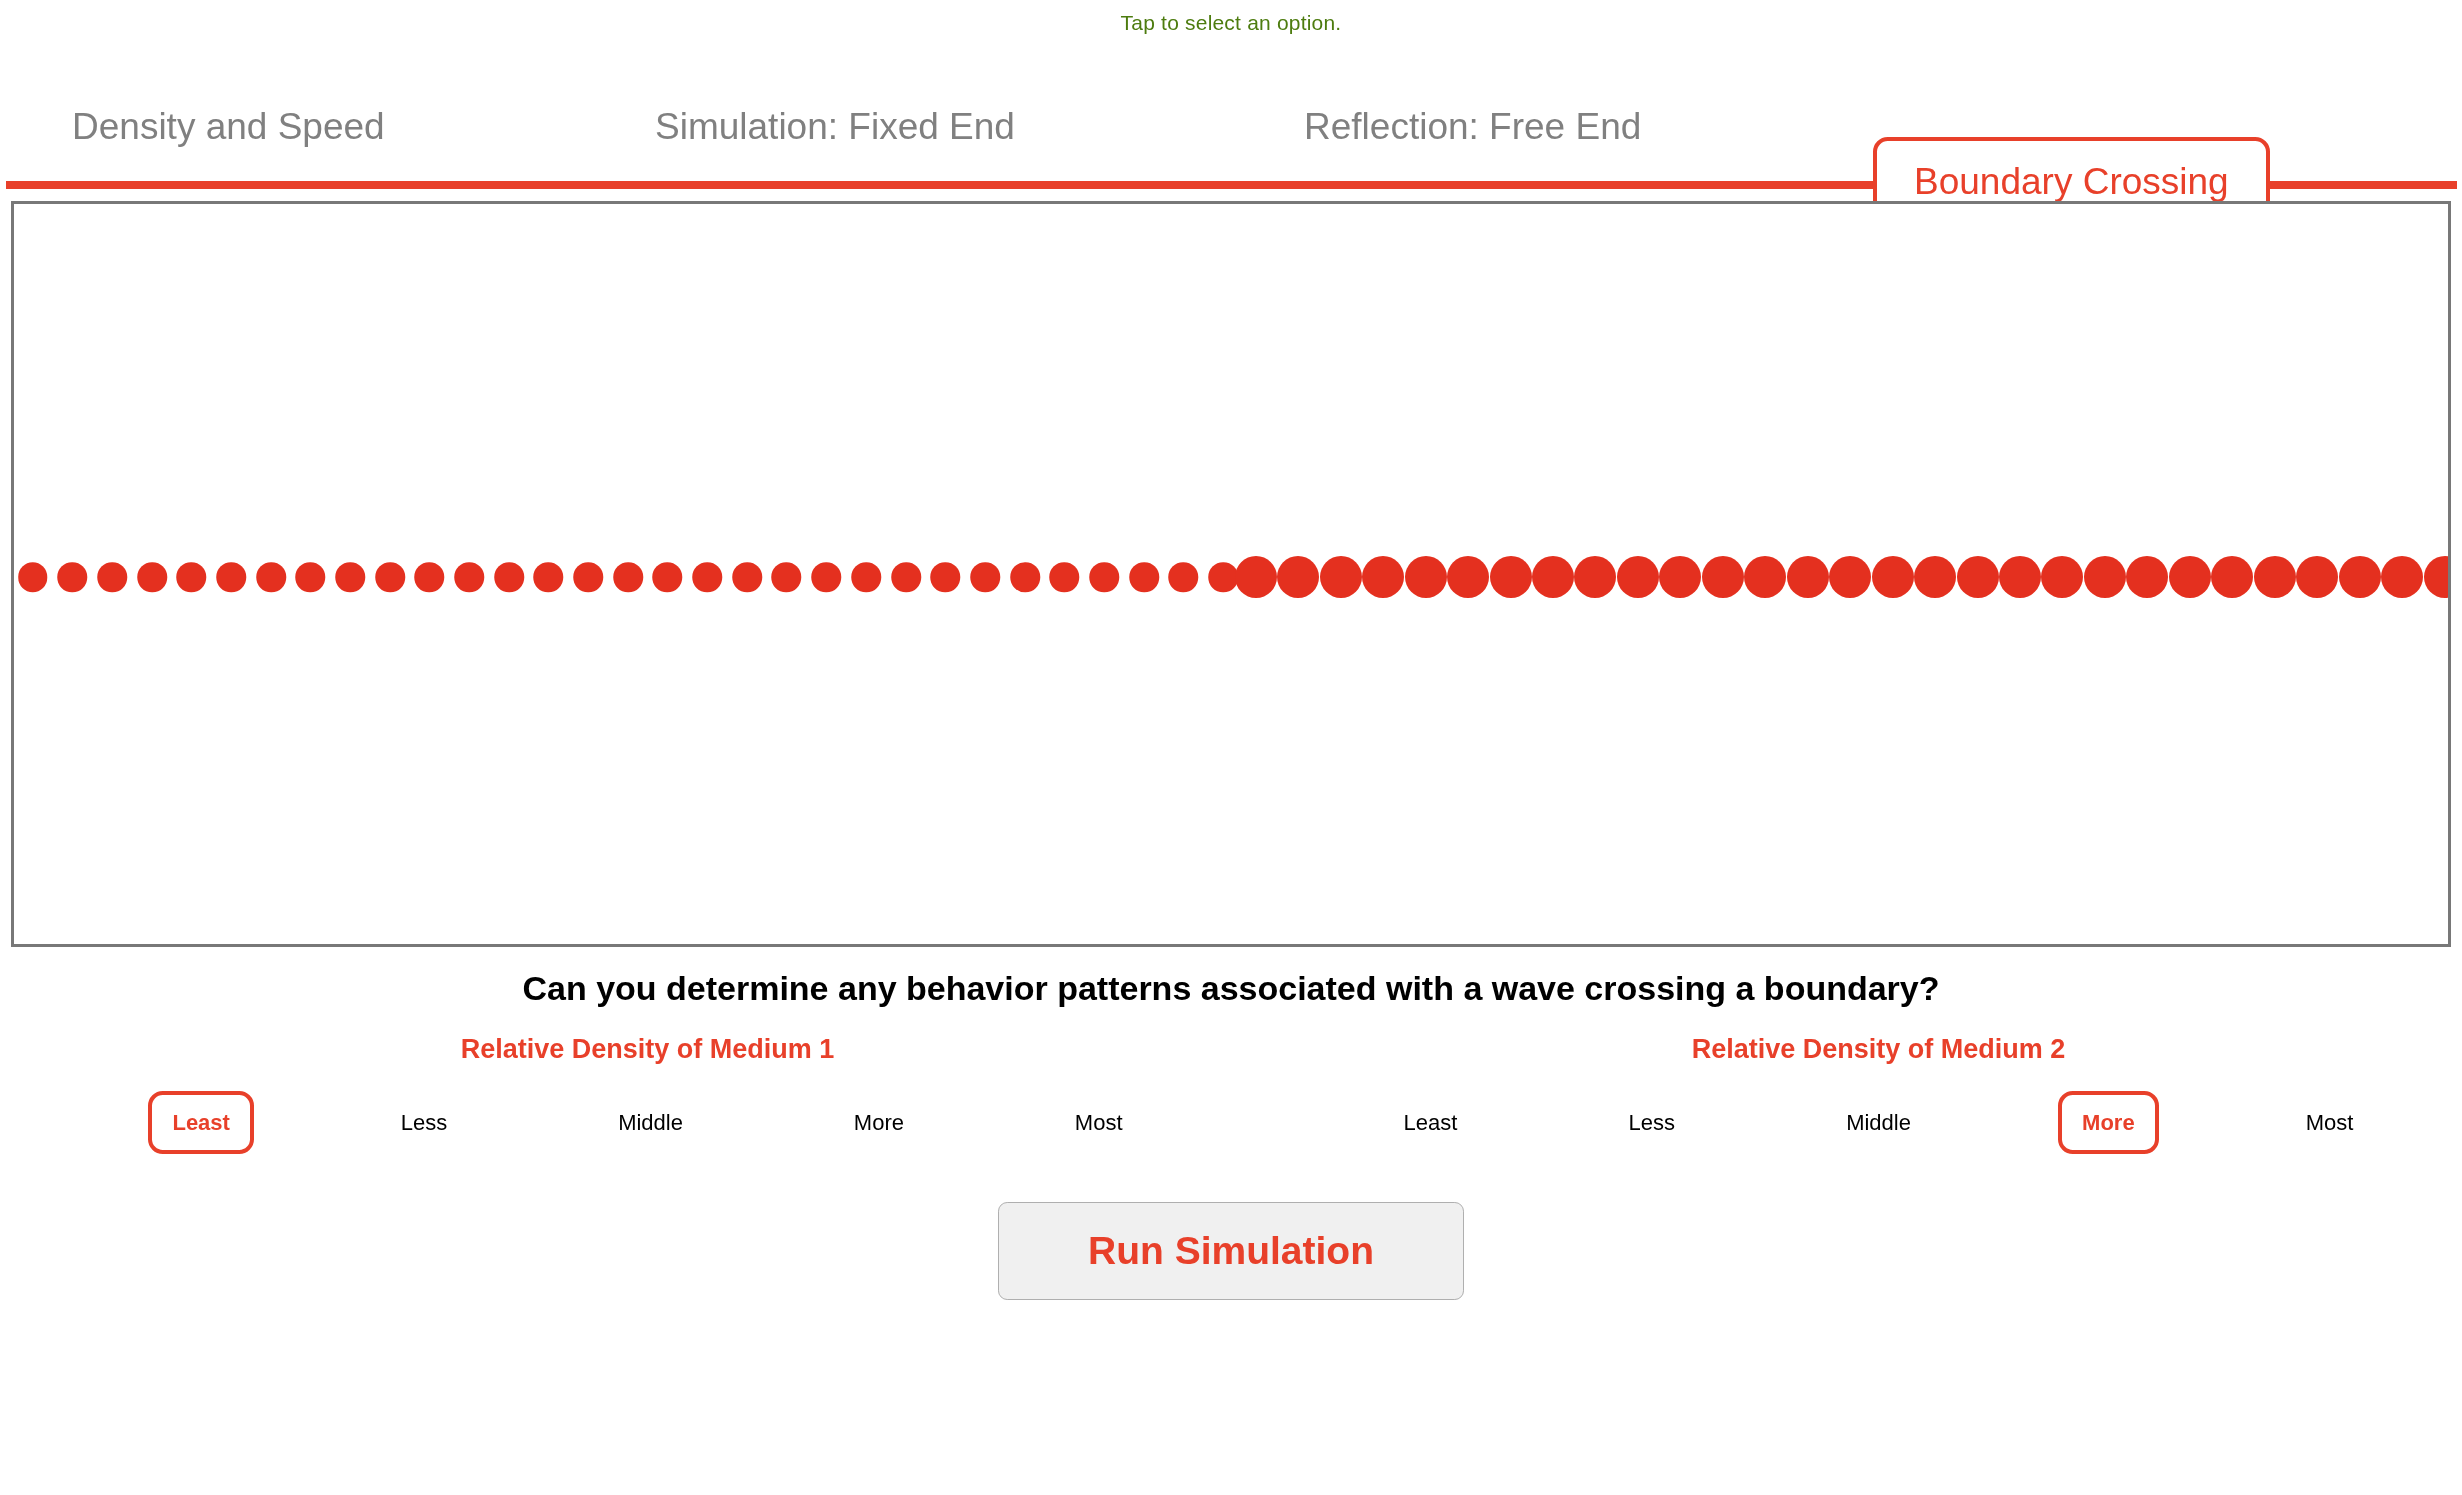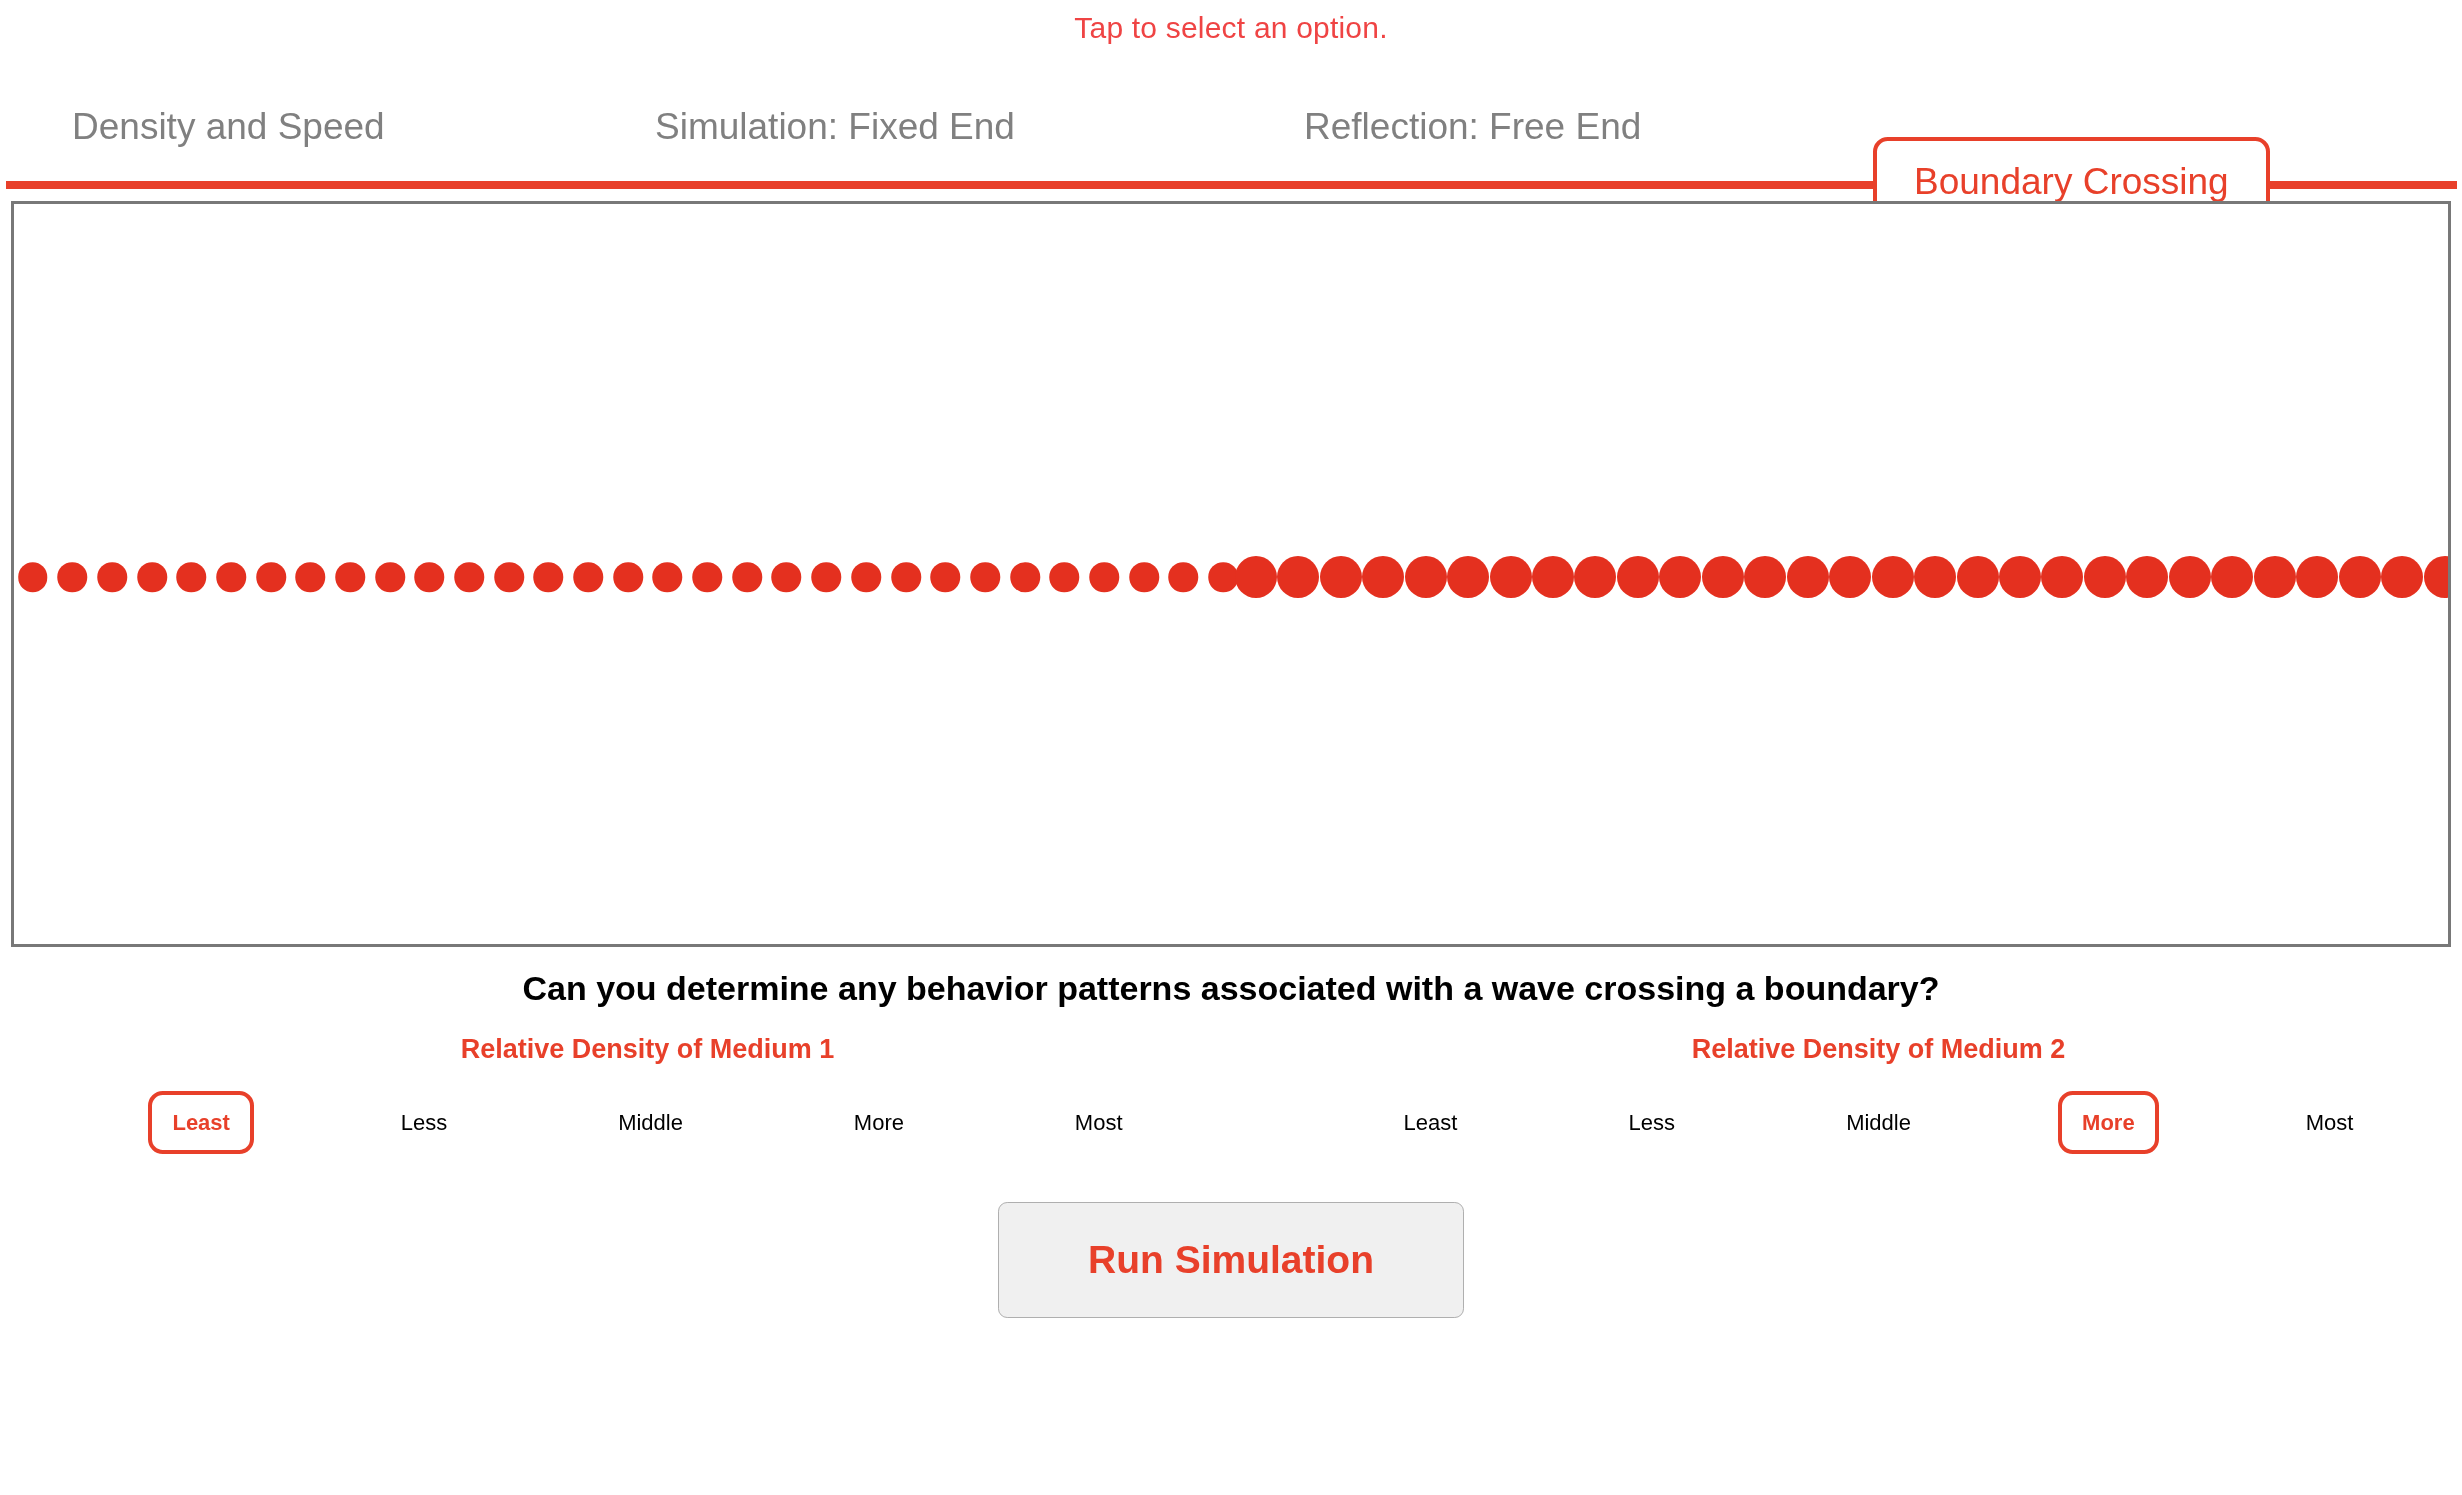--- a/index.html
+++ b/index.html
@@ -18,23 +18,23 @@
 
   
   .hint-bar {
     width: 100%;
     text-align: center;
     padding-top: 11px;
     height: 44px;
     box-sizing: border-box;
   }
   .hint-text {
-    font-size: 30px;
+    font-size: 21px;
     font-weight: 400;
-    color: #ef4444;
+    color: #4d7c0f;
     letter-spacing: 0.2px;
   }
 
   
   .tab-bar {
     position: relative;
     height: 137px;
     width: 100%;
     box-sizing: border-box;
   }
@@ -153,21 +153,21 @@
     display: flex;
     justify-content: center;
   }
   .run-button {
     background: #F0F0F0;
     border: 1.8px solid #AFAFAF;
     border-radius: 9.2px;
     color: #E8402A;
     font-size: 39px;
     font-weight: bold;
-    padding: 35px 89px;
+    padding: 26px 89px;
     cursor: pointer;
     font-family: "Liberation Sans", sans-serif;
   }
 </style>
 </head>
 <body>
 
 <div class="hint-bar">
   <span class="hint-text">Tap to select an option.</span>
 </div>

